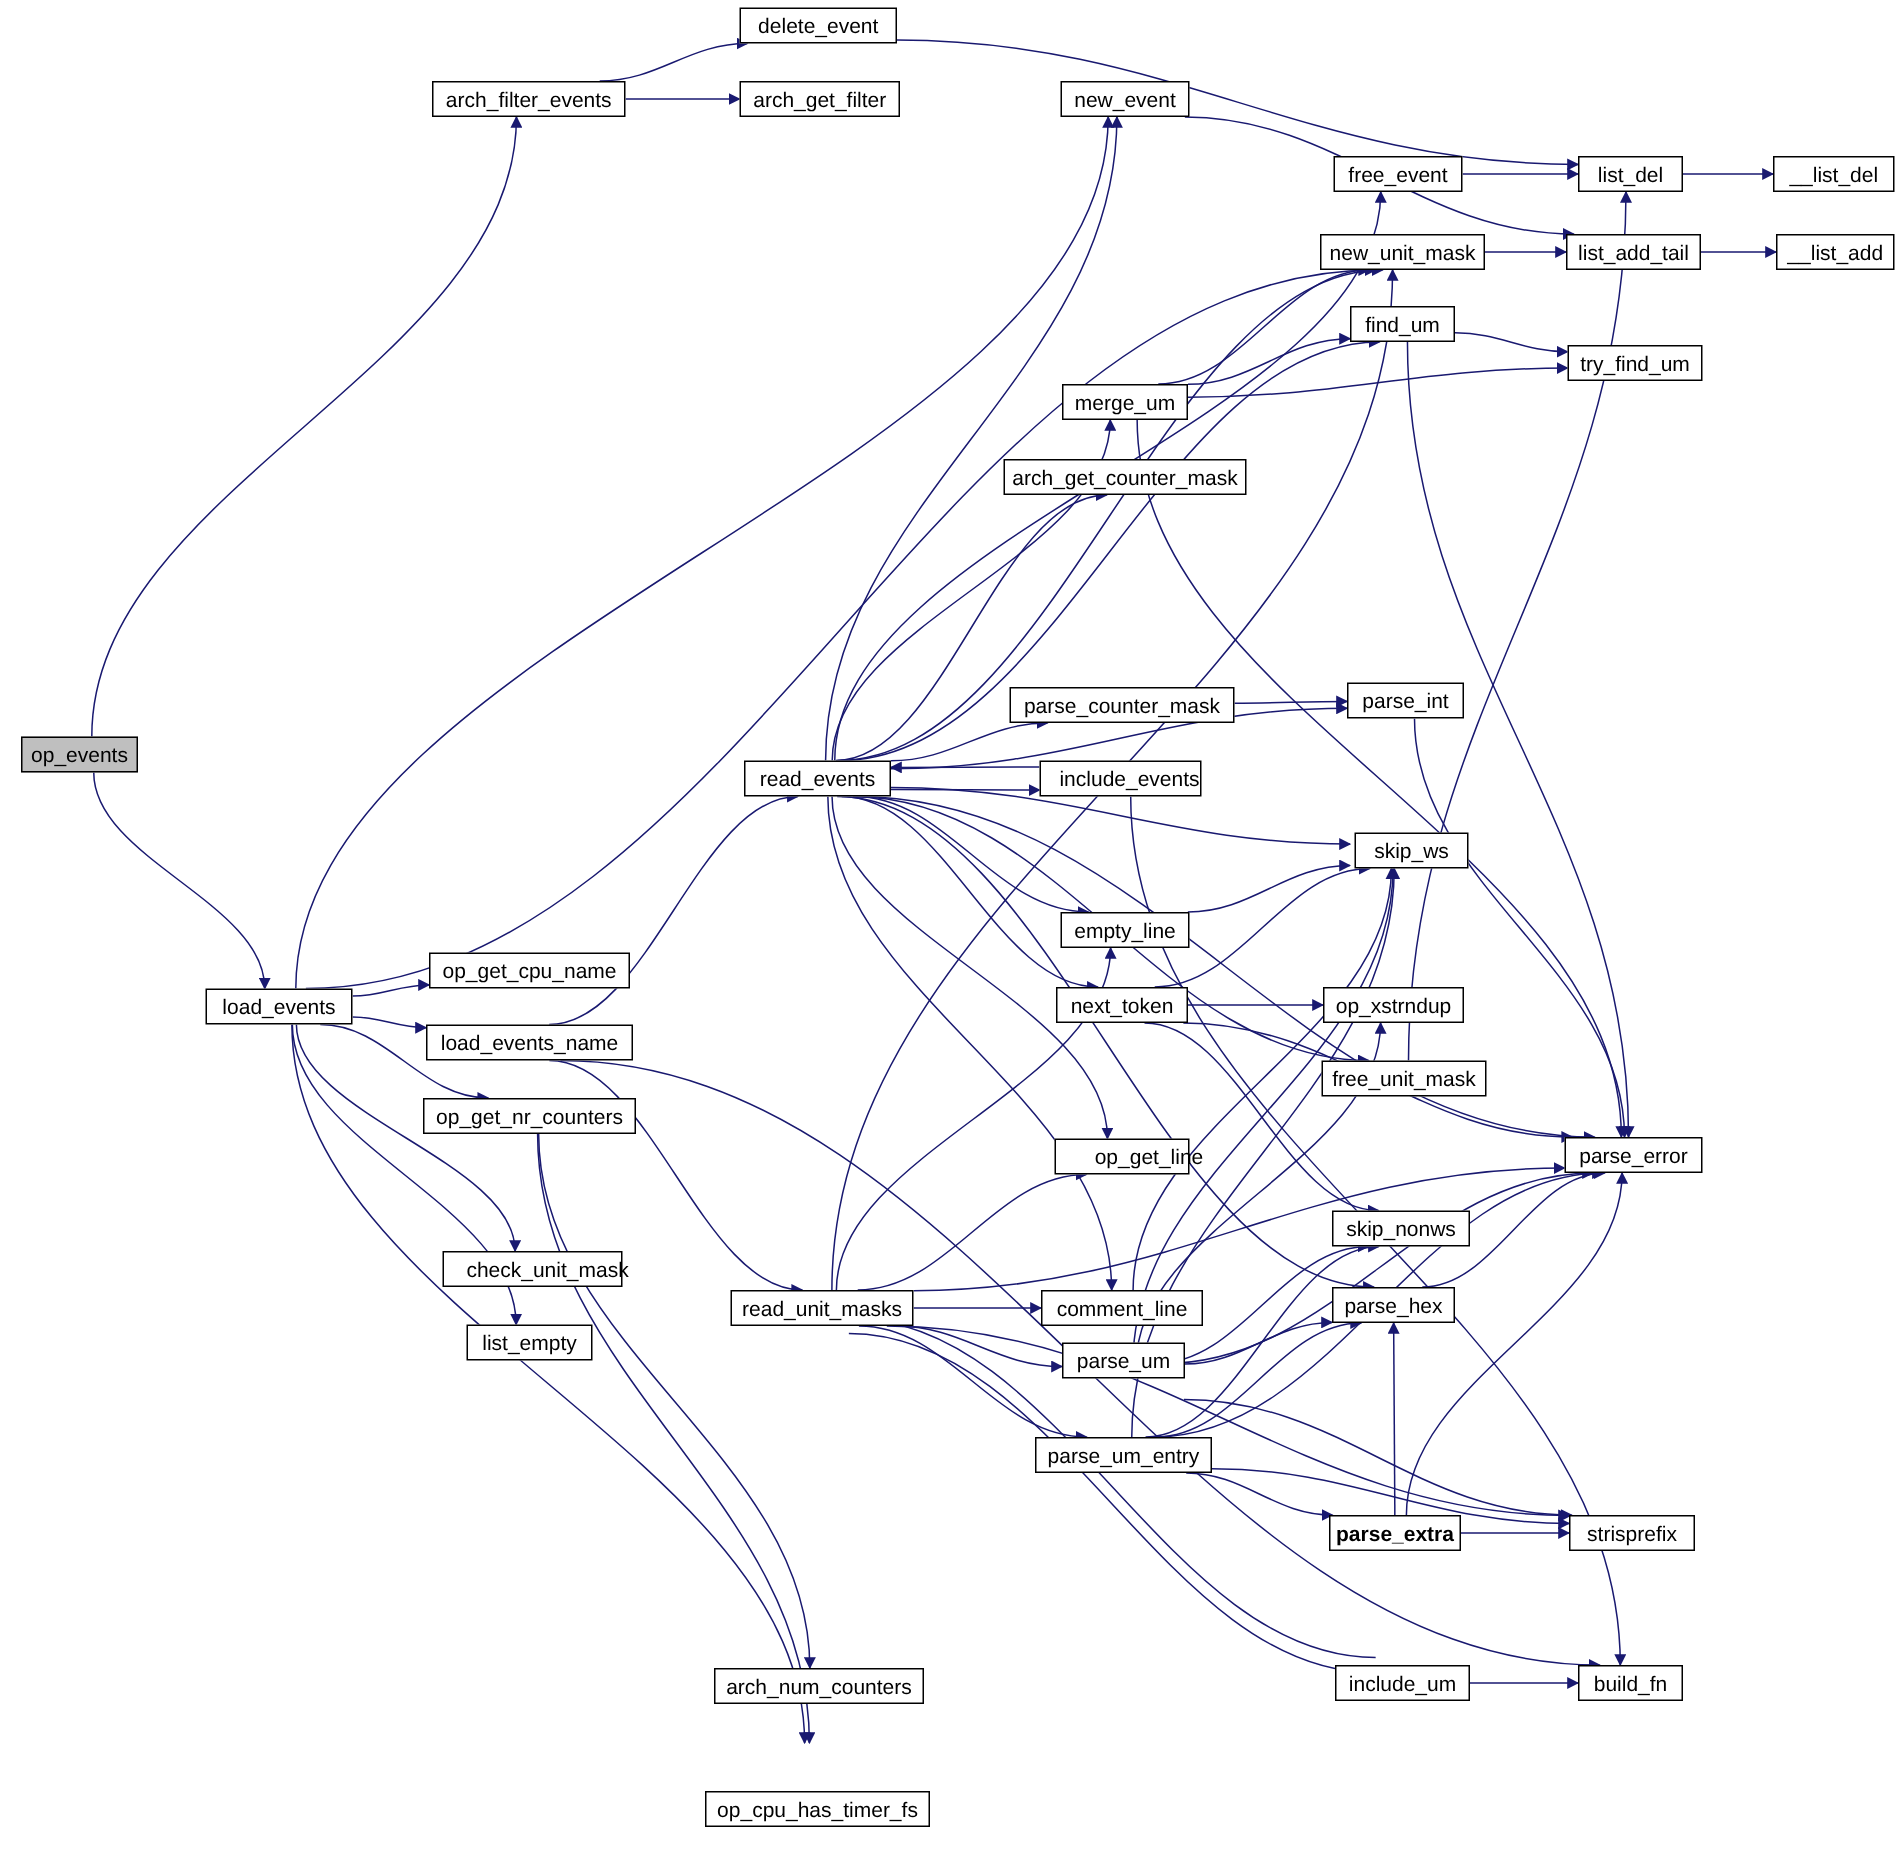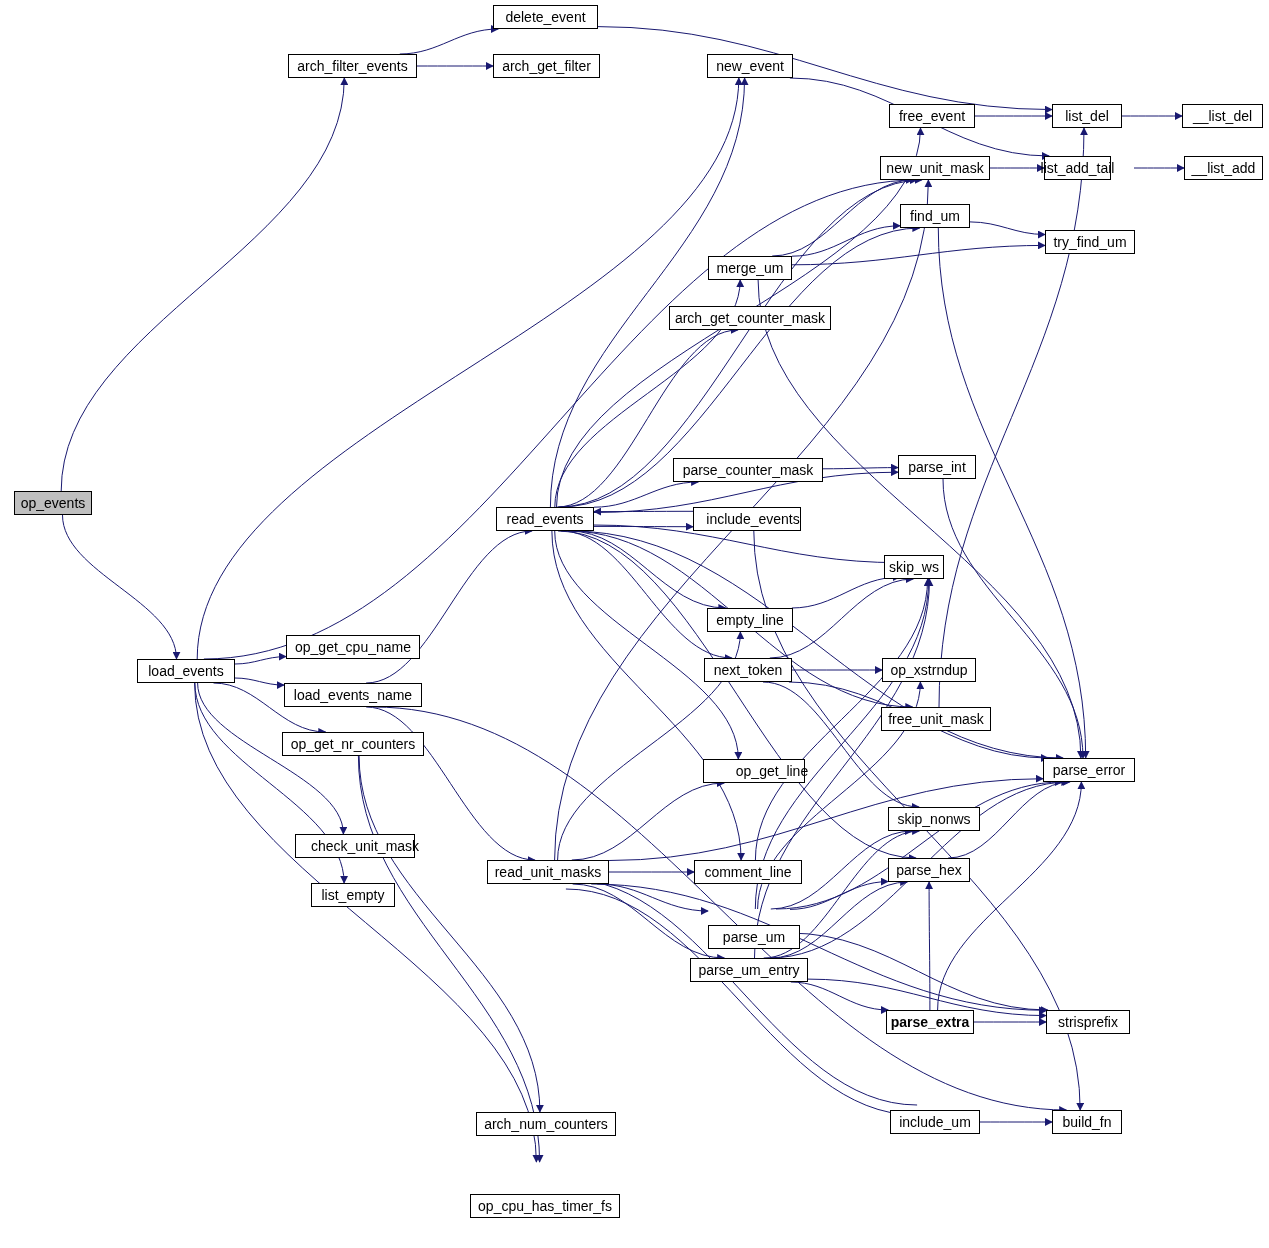--- a/index.html
+++ b/index.html
@@ -146,48 +146,48 @@
   <div id="node-layer">
       <div class="node highlight" style="left: 14px; top: 491px; width: 78px; height: 24px;">op_events</div>
       <div class="node" style="left: 493px; top: 5px; width: 105px; height: 24px;">delete_event</div>
       <div class="node" style="left: 288px; top: 54px; width: 129px; height: 24px;">arch_filter_events</div>
       <div class="node" style="left: 493px; top: 54px; width: 107px; height: 24px; text-align: right;">arch_get_filter</div>
       <div class="node" style="left: 707px; top: 54px; width: 86px; height: 24px;">new_event</div>
       <div class="node" style="left: 889px; top: 104px; width: 86px; height: 24px;">free_event</div>
       <div class="node" style="left: 1052px; top: 104px; width: 70px; height: 24px;">list_del</div>
       <div class="node" style="left: 1182px; top: 104px; width: 81px; height: 24px;">__list_del</div>
       <div class="node" style="left: 880px; top: 156px; width: 110px; height: 24px;">new_unit_mask</div>
-      <div class="node" style="left: 1044px; top: 156px; width: 67px; height: 24px;">list_add_tail</div>
+      <div class="node" style="left: 1044px; top: 156px; width: 90px; height: 24px;">list_add_tail</div>
       <div class="node" style="left: 1184px; top: 156px; width: 79px; height: 24px;">__list_add</div>
       <div class="node" style="left: 900px; top: 204px; width: 70px; height: 24px;">find_um</div>
       <div class="node" style="left: 1045px; top: 230px; width: 90px; height: 24px;">try_find_um</div>
       <div class="node" style="left: 708px; top: 256px; width: 84px; height: 24px;">merge_um</div>
       <div class="node" style="left: 669px; top: 306px; width: 162px; height: 24px;">arch_get_counter_mask</div>
       <div class="node" style="left: 673px; top: 458px; width: 150px; height: 24px;">parse_counter_mask</div>
       <div class="node" style="left: 898px; top: 455px; width: 78px; height: 24px;">parse_int</div>
       <div class="node" style="left: 496px; top: 507px; width: 98px; height: 24px;">read_events</div>
       <div class="node" style="left: 693px; top: 507px; width: 108px; height: 24px; padding-left: 12px;">include_events</div>
-      <div class="node" style="left: 884px; top: 555px; width: 60px; height: 24px;">skip_ws</div>
+      <div class="node" style="left: 903px; top: 555px; width: 76px; height: 24px;">skip_ws</div>
       <div class="node" style="left: 707px; top: 608px; width: 86px; height: 24px;">empty_line</div>
       <div class="node" style="left: 286px; top: 635px; width: 134px; height: 24px;">op_get_cpu_name</div>
       <div class="node" style="left: 704px; top: 658px; width: 88px; height: 24px;">next_token</div>
       <div class="node" style="left: 882px; top: 658px; width: 94px; height: 24px;">op_xstrndup</div>
       <div class="node" style="left: 137px; top: 659px; width: 98px; height: 24px;">load_events</div>
       <div class="node" style="left: 284px; top: 683px; width: 138px; height: 24px;">load_events_name</div>
       <div class="node" style="left: 881px; top: 707px; width: 110px; height: 24px;">free_unit_mask</div>
       <div class="node" style="left: 282px; top: 732px; width: 142px; height: 24px;">op_get_nr_counters</div>
       <div class="node" style="left: 1043px; top: 758px; width: 92px; height: 24px;">parse_error</div>
-      <div class="node" style="left: 703px; top: 759px; width: 102px; height: 24px; padding-left: 36px;">op_get_line</div>
+      <div class="node" style="left: 703px; top: 759px; width: 90px; height: 24px; padding-left: 36px;">op_get_line</div>
       <div class="node" style="left: 888px; top: 807px; width: 92px; height: 24px;">skip_nonws</div>
       <div class="node" style="left: 295px; top: 834px; width: 120px; height: 24px; padding-left: 20px;">check_unit_mask</div>
       <div class="node" style="left: 487px; top: 860px; width: 122px; height: 24px;">read_unit_masks</div>
       <div class="node" style="left: 694px; top: 860px; width: 108px; height: 24px;">comment_line</div>
       <div class="node" style="left: 888px; top: 858px; width: 82px; height: 24px;">parse_hex</div>
       <div class="node" style="left: 311px; top: 883px; width: 84px; height: 24px;">list_empty</div>
-      <div class="node" style="left: 708px; top: 925px; width: 92px; height: 24px;">parse_um</div>
+      <div class="node" style="left: 708px; top: 895px; width: 82px; height: 24px;">parse_um</div>
       <div class="node" style="left: 690px; top: 958px; width: 118px; height: 24px;">parse_um_entry</div>
       <div class="node" style="left: 886px; top: 1010px; width: 88px; height: 24px; font-weight: bold;">parse_extra</div>
       <div class="node" style="left: 1046px; top: 1010px; width: 84px; height: 24px;">strisprefix</div>
       <div class="node" style="left: 890px; top: 1110px; width: 90px; height: 24px;">include_um</div>
       <div class="node" style="left: 1052px; top: 1110px; width: 70px; height: 24px;">build_fn</div>
       <div class="node" style="left: 476px; top: 1112px; width: 140px; height: 24px;">arch_num_counters</div>
       <div class="node" style="left: 470px; top: 1162px; width: 150px; height: 24px; margin-top: 32px;">op_cpu_has_timer_fs</div>
     </div>
 </div>
 

